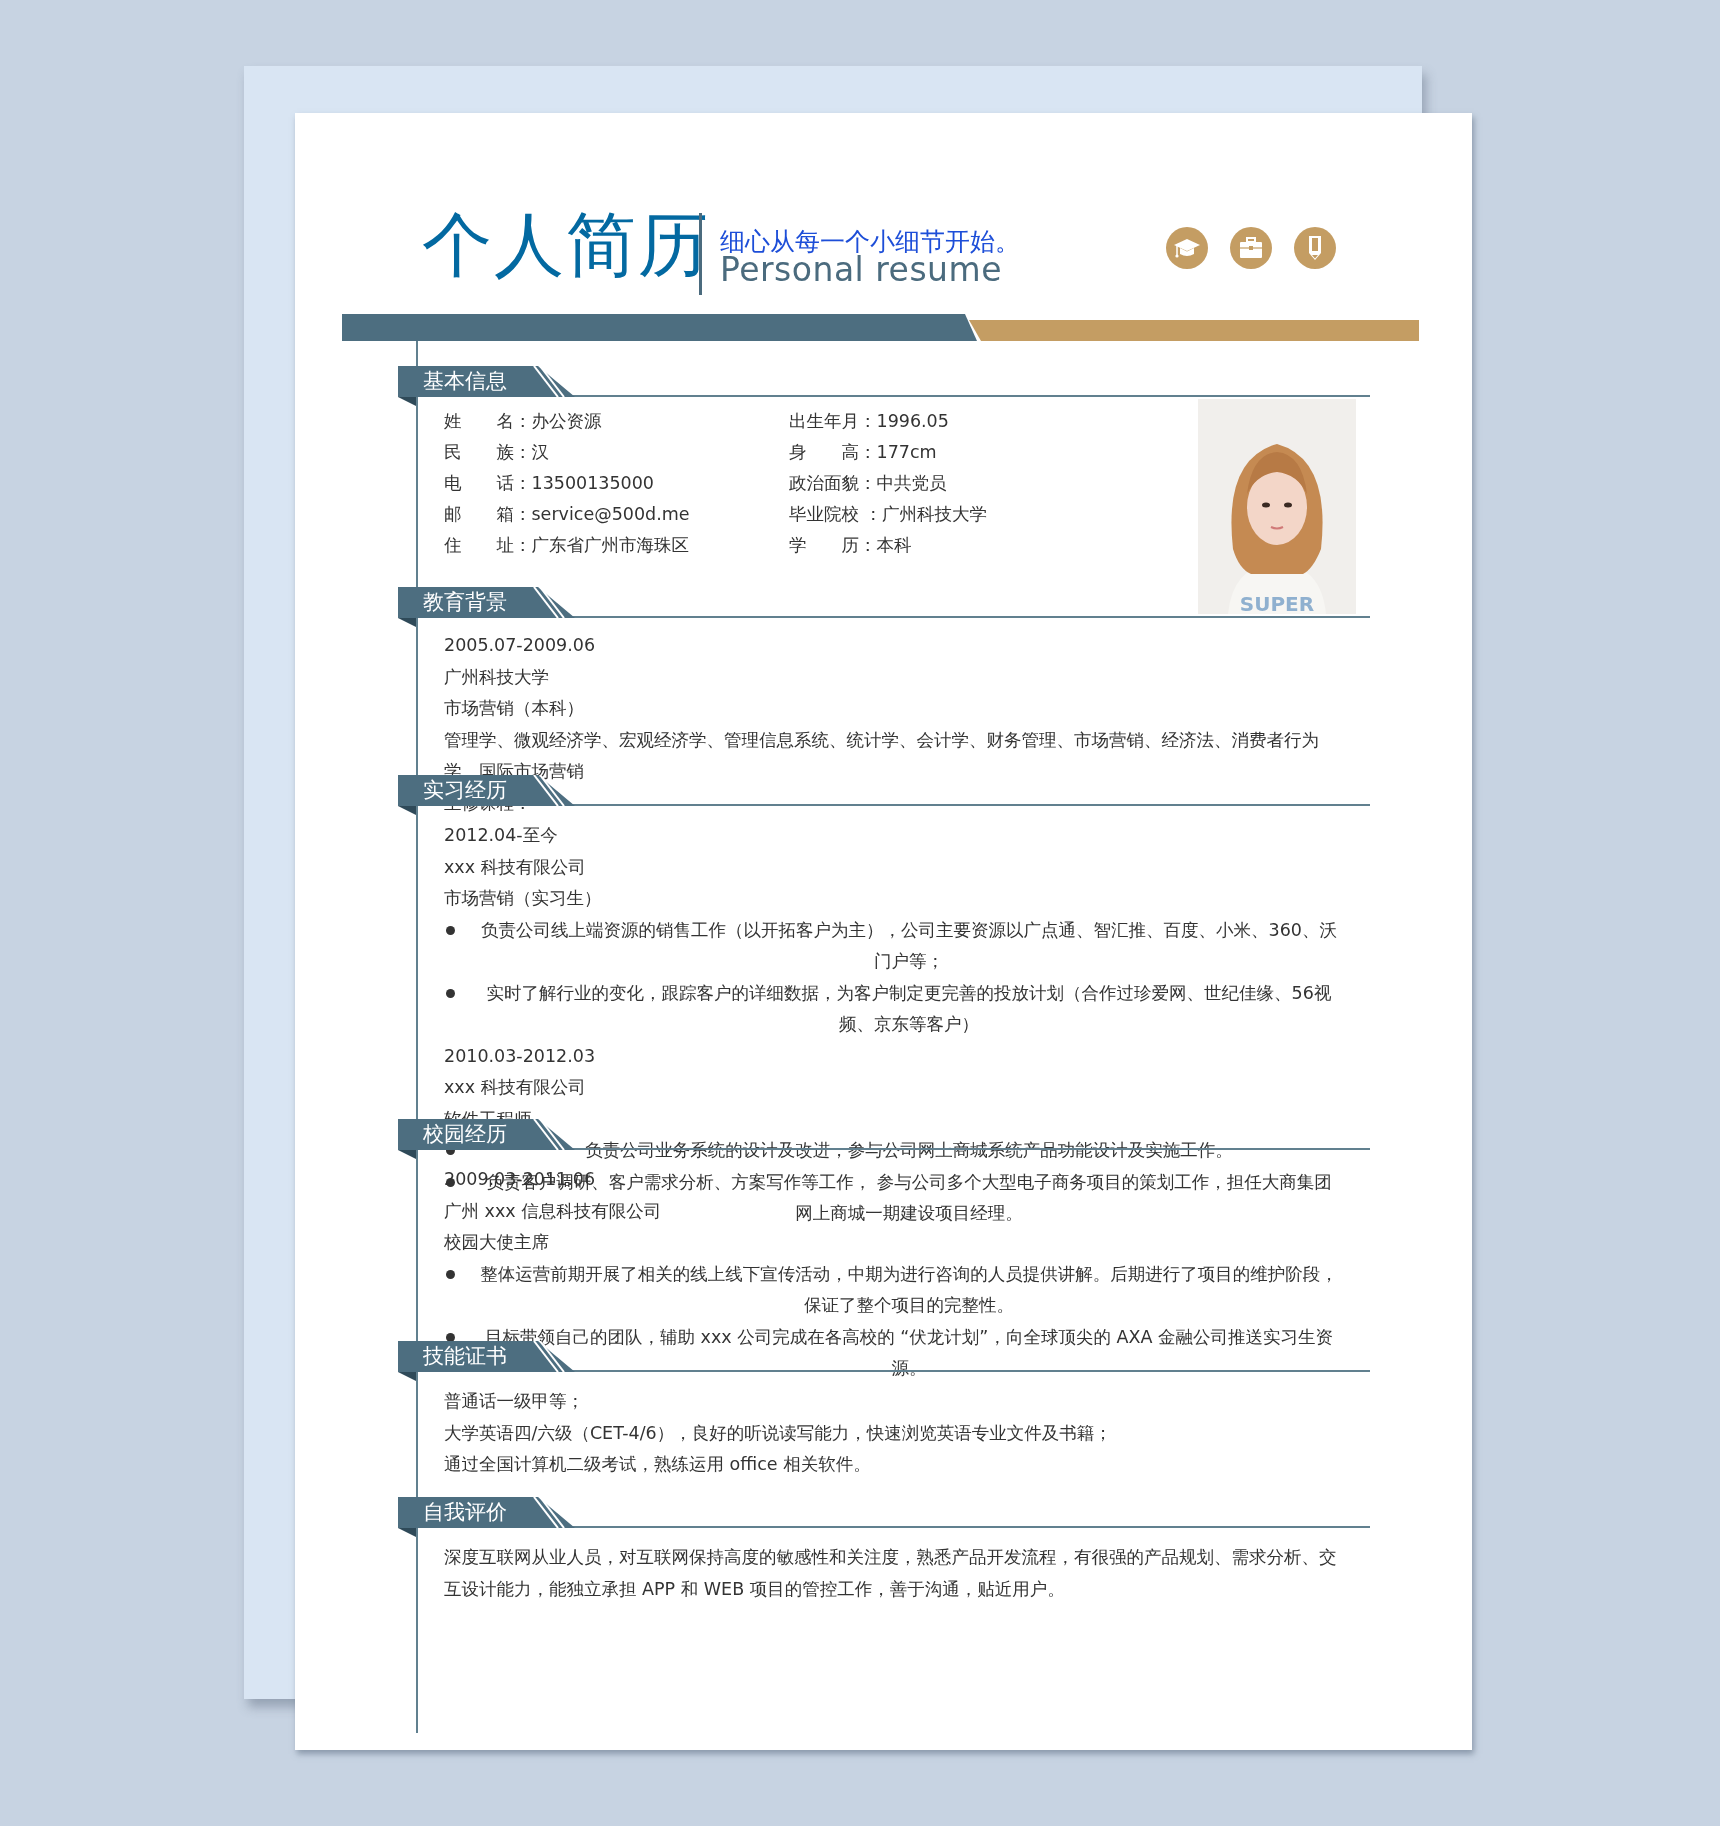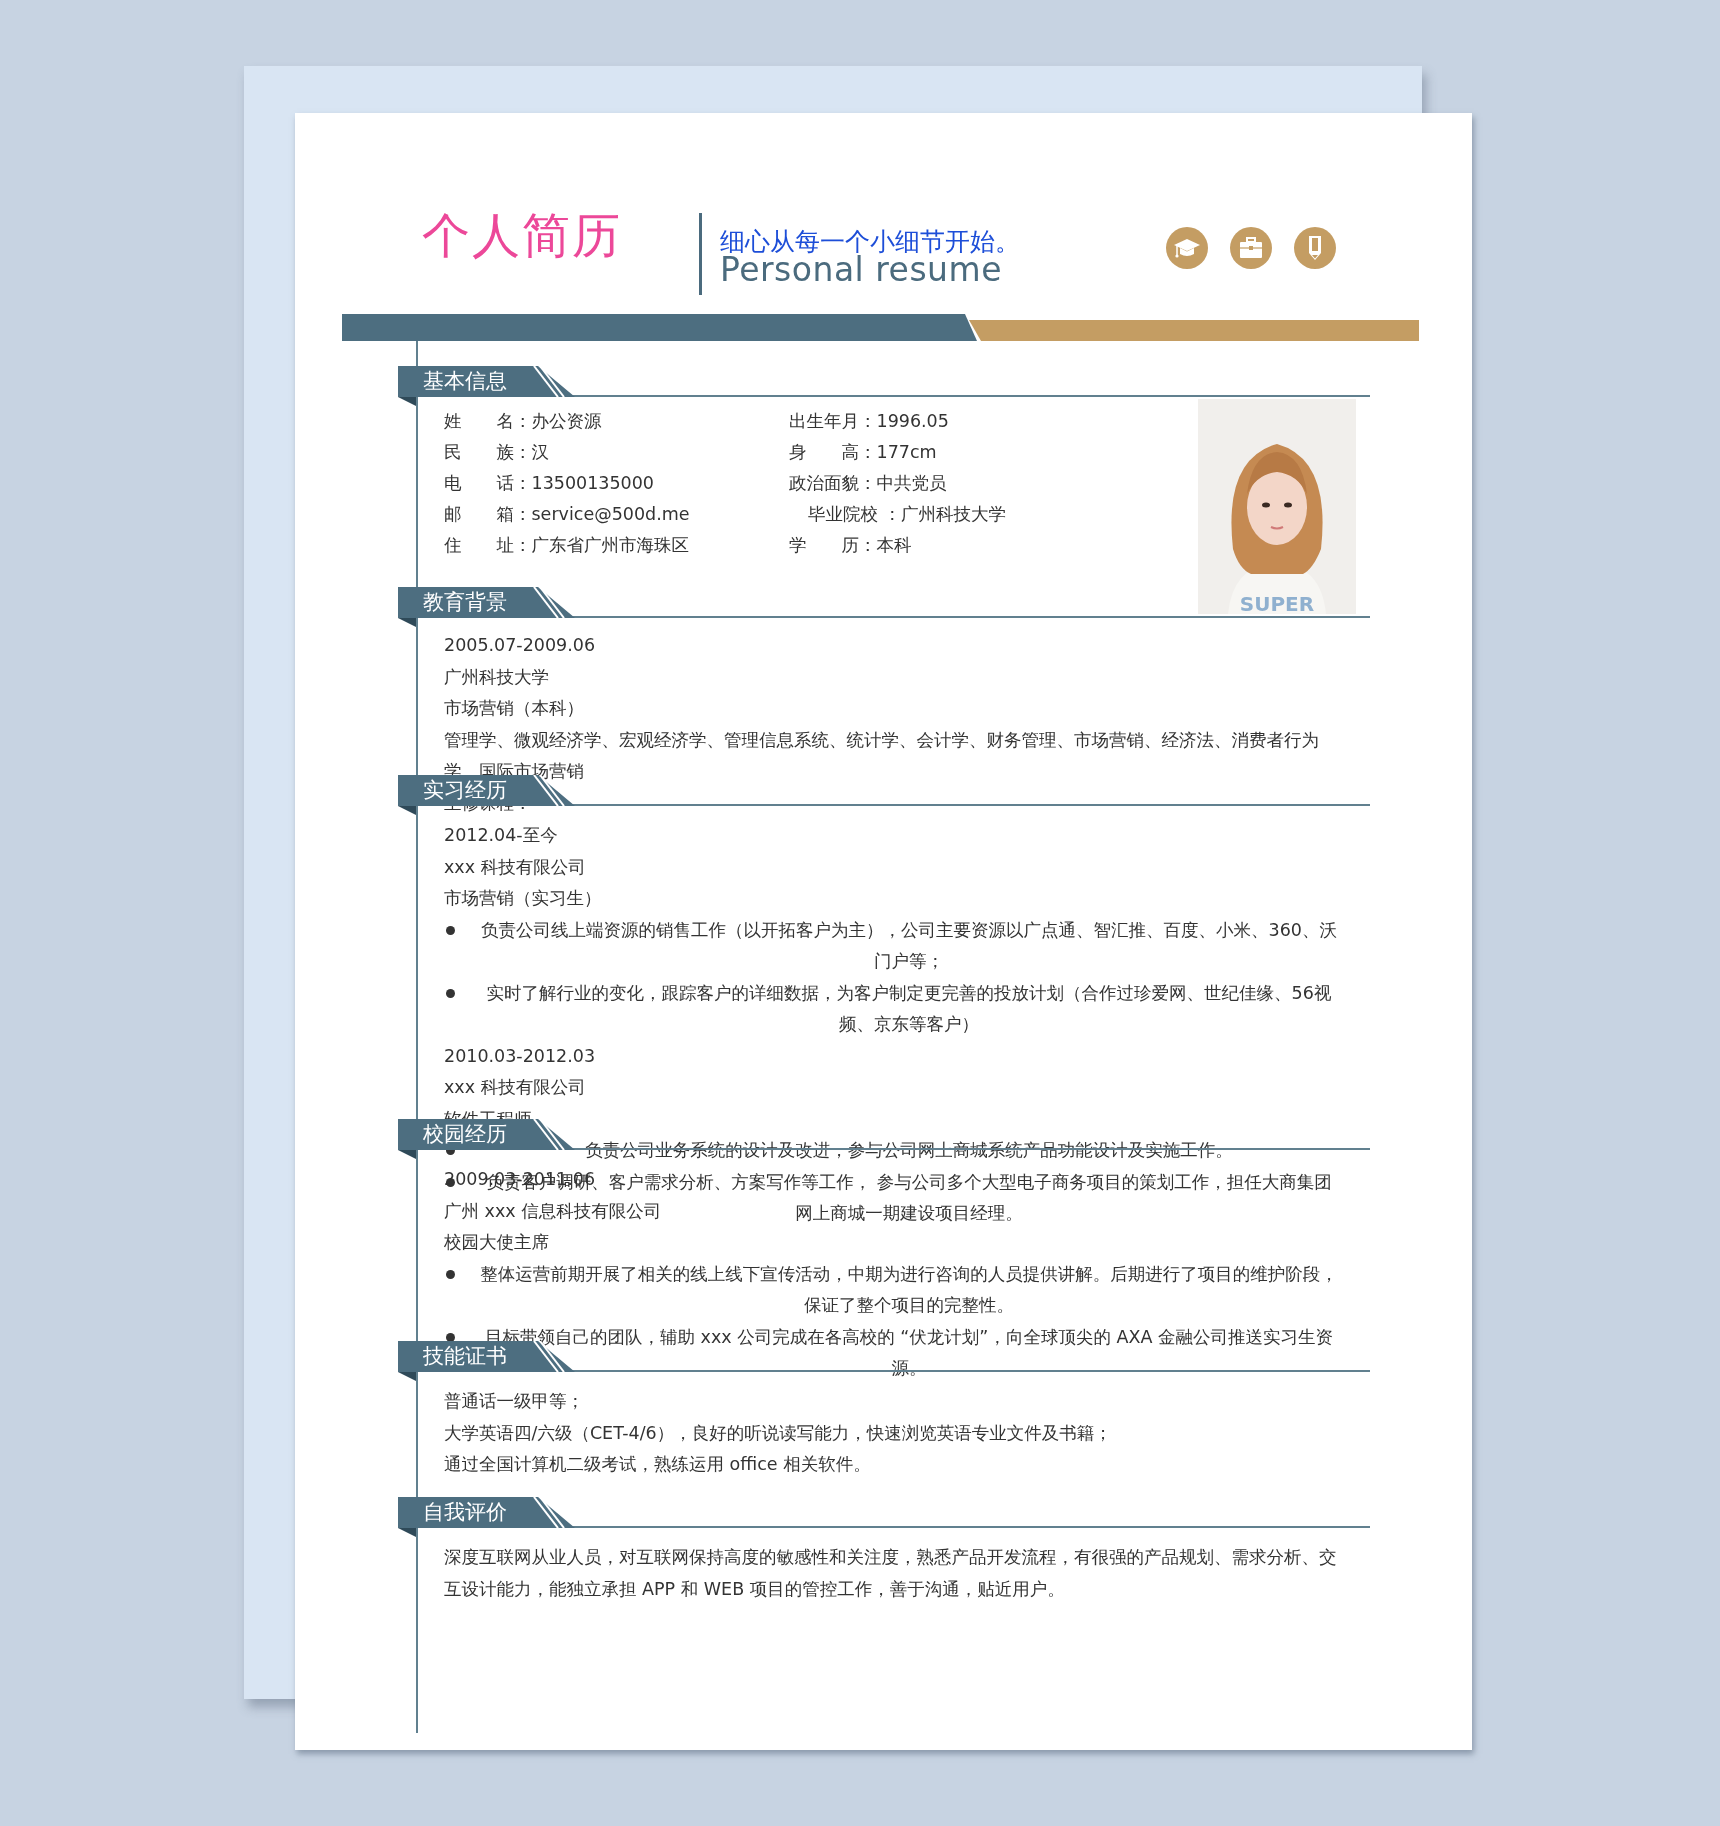--- a/index.html
+++ b/index.html
@@ -15,22 +15,23 @@
     box-shadow: 4px 8px 10px rgba(90,105,125,0.45);
   }
   .front-page {
     position: absolute; left: 295px; top: 113px; width: 1177px; height: 1637px;
     background: #ffffff;
     box-shadow: 2px 4px 6px rgba(90,105,125,0.55);
   }
   
   .title-cn {
     position: absolute; left: 127px; top: 98px;
-    font-size: 48px; color: #ec4899; letter-spacing: 2px; line-height: 1;
+    font-size: 70px; color: #0369a1; letter-spacing: 2px; line-height: 1;
     font-weight: normal;
+    font-family: Liberation Serif, serif;
   }
   .title-divider {
     position: absolute; left: 404px; top: 100px; width: 3px; height: 82px;
     background: #4b6b7e;
   }
   .tagline {
     position: absolute; left: 425px; top: 112px;
     font-size: 25px; color: #1d4ed8;
   }
   .title-en {
@@ -156,21 +157,21 @@
     <div class="info-grid" style="margin-top:12px;">
       <div class="info-item" style="left:46px;top:0;"><span class="info-label">姓　　名</span><span>：办公资源</span></div>
       <div class="info-item" style="left:46px;top:31px;text-align:right;"><span class="info-label">民　　族</span><span>：汉</span></div>
       <div class="info-item" style="left:46px;top:62px;"><span class="info-label">电　　话</span><span>：13500135000</span></div>
       <div class="info-item" style="left:46px;top:93px;"><span class="info-label">邮　　箱</span><span>：service@500d.me</span></div>
       <div class="info-item" style="left:46px;top:124px;"><span class="info-label">住　　址</span><span>：广东省广州市海珠区</span></div>
 
       <div class="info-item" style="left:391px;top:0;"><span class="info-label">出生年月</span><span>：1996.05</span></div>
       <div class="info-item" style="left:391px;top:31px;"><span class="info-label">身　　高</span><span>：177cm</span></div>
       <div class="info-item" style="left:391px;top:62px;"><span class="info-label">政治面貌</span><span>：中共党员</span></div>
-      <div class="info-item" style="left:410px;top:93px;"><span class="info-label">毕业院校</span><span> ：广州科技大学</span></div>
+      <div class="info-item" style="left:391px;top:93px;"><span class="info-label">毕业院校</span><span> ：广州科技大学</span></div>
       <div class="info-item" style="left:391px;top:124px;"><span class="info-label">学　　历</span><span>：本科</span></div>
     </div>
   </div>
 
   <div class="photo" style="left:903px;top:286px;" title="证件照">
     <svg width="158" height="215" viewBox="0 0 158 215">
       <rect width="158" height="215" fill="#f1efec"></rect>
       <path d="M30 215 q5 -50 49 -50 q44 0 49 50z" fill="#f7f6f3"></path>
       <path d="M35 150 q-10 -90 44 -105 q54 15 44 105 q-8 20 -18 25 l-52 0 q-12 -5 -18 -25z" fill="#c58a52"></path>
       <ellipse cx="79" cy="108" rx="30" ry="38" fill="#f3d6c8"></ellipse>

